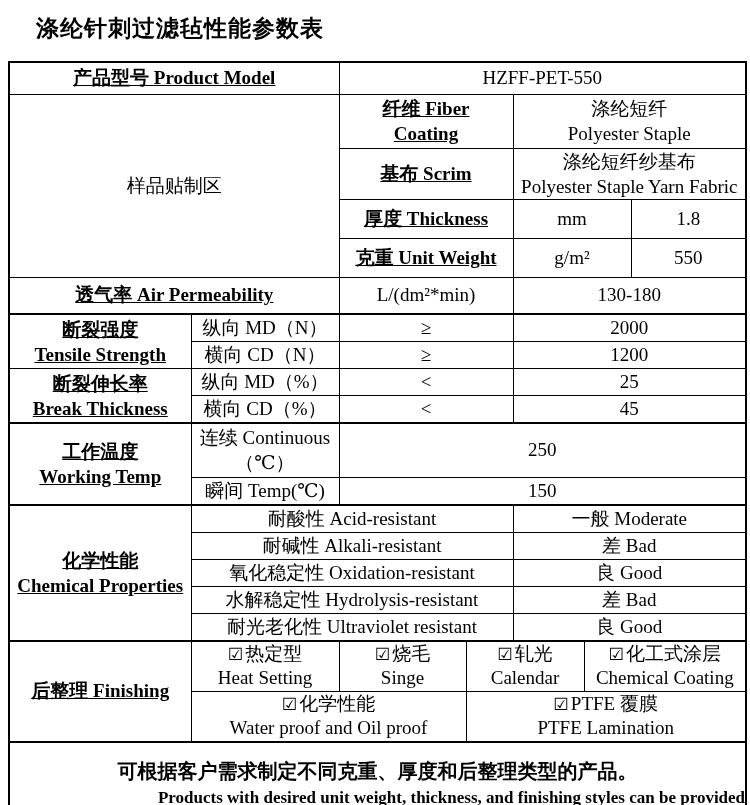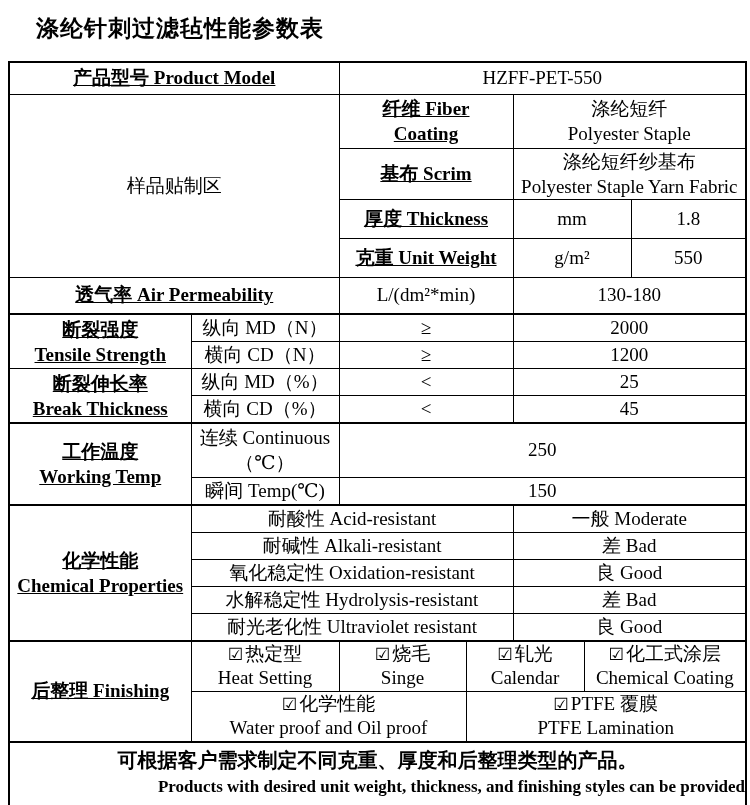--- a/index.html
+++ b/index.html
@@ -22,21 +22,21 @@
     text-align:center;vertical-align:middle;
     font-size:19px;padding:0;overflow:hidden;
   }
   tr.sec td{border-top-width:2.5px;}
   .b{font-weight:bold;text-decoration:underline;}
   .left{text-align:left;padding-left:14px;font-family:Liberation Serif, serif;}
   .subpad{text-align:left;padding-left:9px;}
   .ln{line-height:1.32;}
   .cb{font-family:"DejaVu Sans",sans-serif;font-size:17px;margin-right:2px;}
   .fin div{line-height:24px;}
-  .foot-zh{font-size:20px;font-weight:bold;line-height:28px;padding-top:3px;}
+  .foot-zh{font-size:20px;font-weight:bold;line-height:28px;padding-top:14px;}
   .foot-en{font-size:17px;font-weight:bold;line-height:26px;text-align:right;}
 </style>
 </head>
 <body>
 
 <div class="page-title">涤纶针刺过滤毡性能参数表</div>
 
 <table class="spec">
   <colgroup>
     <col style="width:182px">

